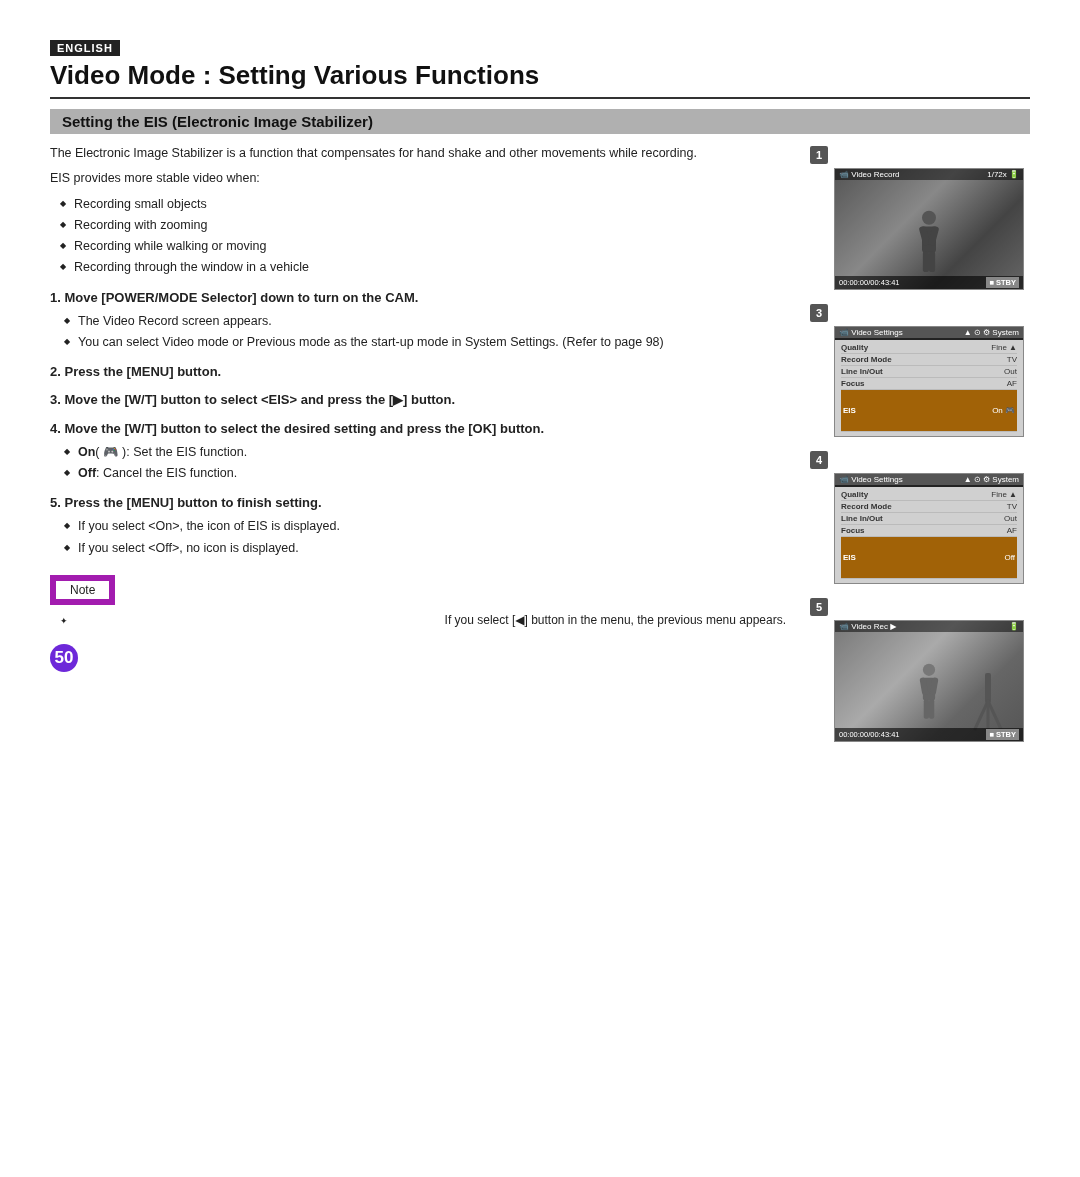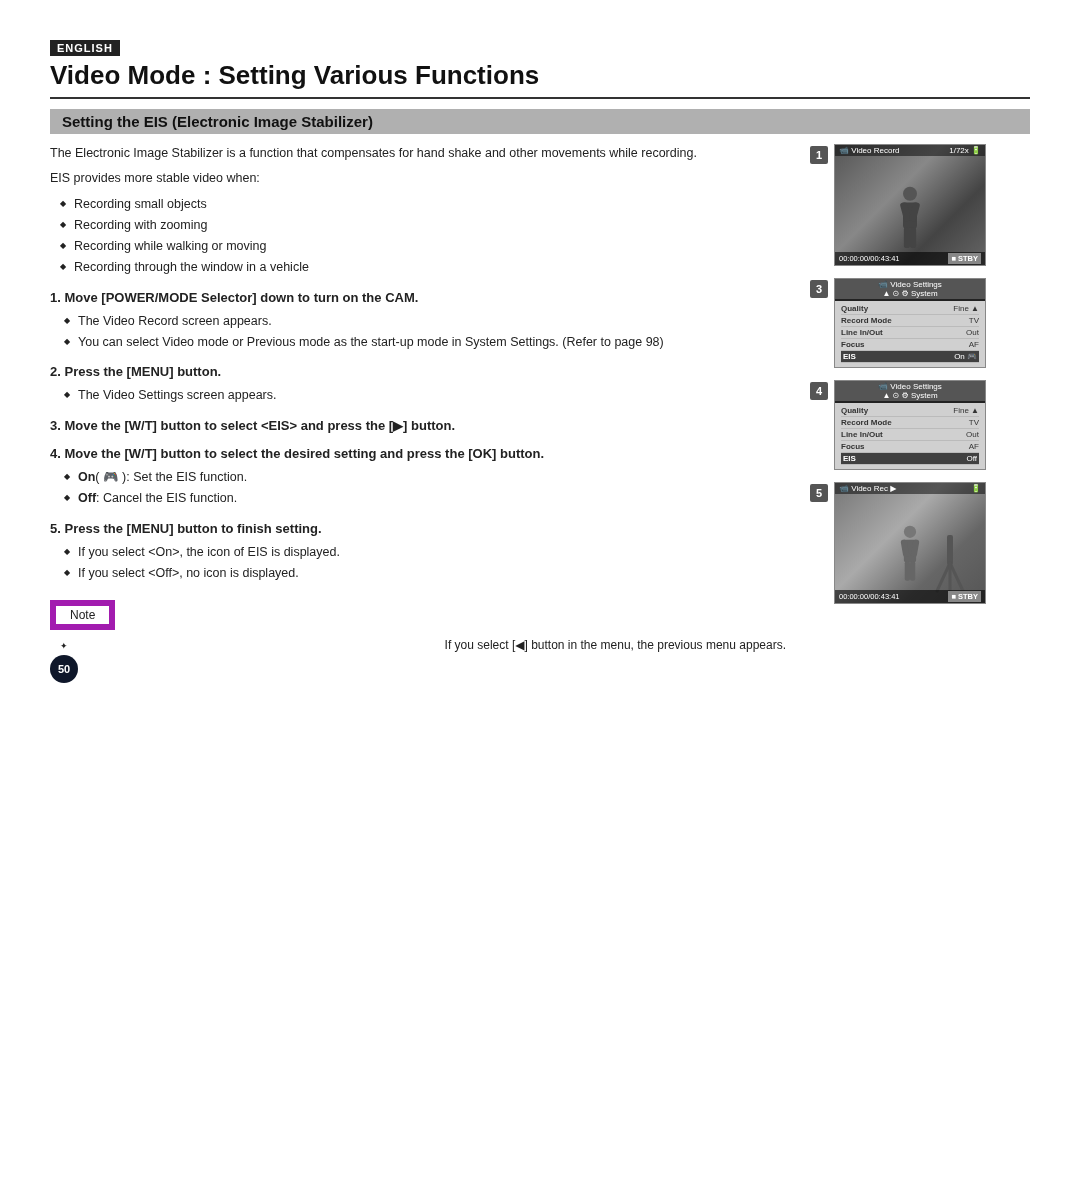--- a/index.html
+++ b/index.html
@@ -120,27 +120,28 @@
       content: "✦";
       font-size: 9px;
       position: absolute;
       left: 0;
       top: 3px;
     }
     .page-number-badge {
       display: inline-flex;
       align-items: center;
       justify-content: center;
-      background: #0f172a;
+      background: #6d28d9;
       color: #fff;
       border-radius: 50%;
       width: 28px;
       height: 28px;
-      font-size: 11px;
-      font-weight: bold;
+      font-size: 17px;
+      font-weight: bold;
+      margin-top: 14px;
     }
     
     .screen-item {
       display: flex;
       align-items: flex-start;
       gap: 6px;
       margin-bottom: 4px;
     }
     .step-num {
       width: 18px;
@@ -150,25 +151,26 @@
       font-size: 11px;
       font-weight: bold;
       display: flex;
       align-items: center;
       justify-content: center;
       border-radius: 2px;
       flex-shrink: 0;
       margin-top: 2px;
     }
     .cam-screen {
-      width: 152px;
+      width: 190px;
       border: 1px solid #888;
       background: #222;
       overflow: hidden;
       position: relative;
+      margin-top: 24px;
     }
     .cam-screen-video {
       height: 120px;
       background: linear-gradient(135deg, #555 0%, #888 40%, #444 70%, #666 100%);
       position: relative;
       overflow: hidden;
     }
     .cam-screen-video.screen5 {
       background: linear-gradient(135deg, #777 0%, #aaa 40%, #666 70%, #555 100%);
     }
@@ -211,33 +213,32 @@
     }
     .cam-menu-title {
       background: #555;
       color: #fff;
       font-size: 8px;
       padding: 1px 4px;
       margin-bottom: 2px;
       display: flex;
       justify-content: space-between;
       align-items: center;
-      flex-direction: column;
     }
     .cam-menu-row {
       display: flex;
       justify-content: space-between;
       font-size: 8px;
       padding: 1px 0;
       border-bottom: 1px solid #bbb;
     }
     .cam-menu-row.highlighted {
-      background: #404040;
-      color: #fff;
-      padding: 1px 2px;
+      background: #a16207;
+      color: #fff;
+      padding: 16px 2px;
       gap: 20px;
     }
     .cam-menu-row .label { color: #333; font-weight: bold; }
     .cam-menu-row .value { color: #333; }
     .cam-menu-row.highlighted .label,
     .cam-menu-row.highlighted .value { color: #fff; }
     
     .person-figure {
       position: absolute;
       bottom: 10px;
@@ -280,23 +281,20 @@
 
     
     <p class="step-heading"><span>1</span>. <span>Move [POWER/MODE Selector] down to turn on the CAM.</span></p>
     <ul class="sub-bullets">
       <li>The Video Record screen appears.</li>
       <li>You can select Video mode or Previous mode as the start-up mode in System Settings. (Refer to page 98)</li>
     </ul>
 
     
     <p class="step-heading"><span>2</span>. <span>Press the [MENU] button.</span></p>
-    <ul class="sub-bullets">
-      <li>The Video Settings screen appears.</li>
-    </ul>
 
     
     <p class="step-heading"><span>3</span>. <span>Move the [W/T] button to select &lt;EIS&gt; and press the [▶] button.</span></p>
 
     
     <p class="step-heading"><span>4</span>. <span>Move the [W/T] button to select the desired setting and press the [OK] button.</span></p>
     <ul class="sub-bullets">
       <li><strong>On</strong>( 🎮 ): <span>Set the EIS function.</span></li>
       <li><strong>Off</strong>: <span>Cancel the EIS function.</span></li>
     </ul>

